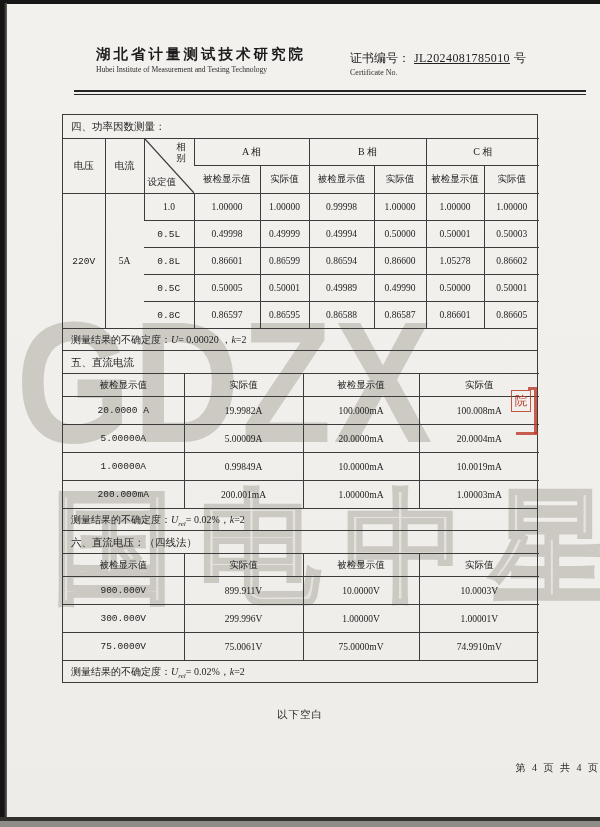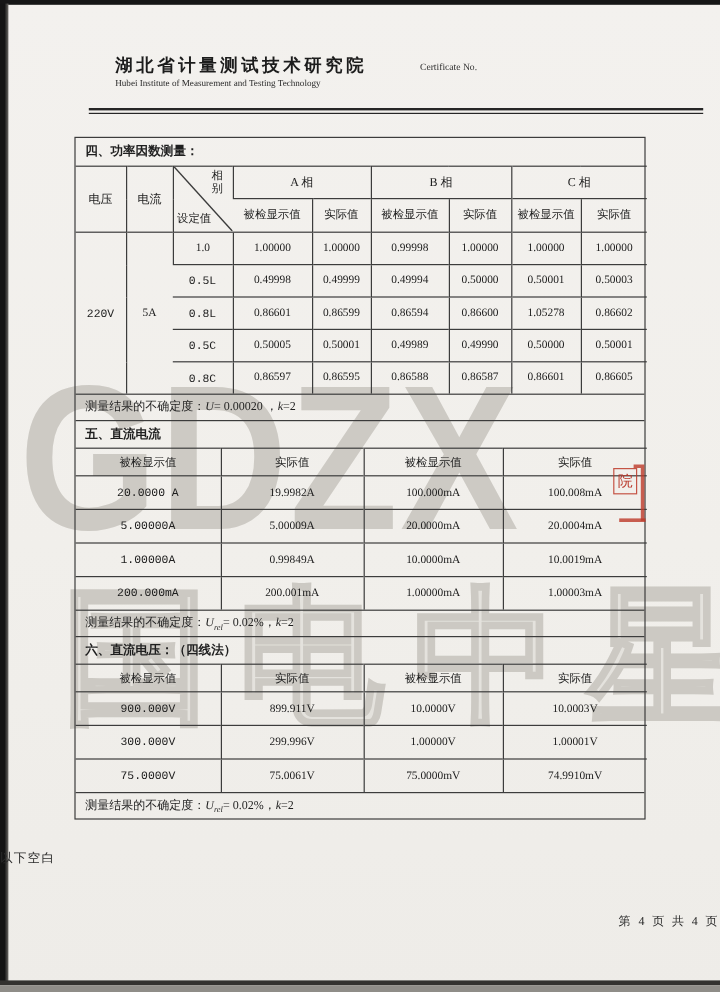--- a/index.html
+++ b/index.html
@@ -34,21 +34,21 @@
   .cert-no{text-decoration:underline;letter-spacing:0.4px;padding:0 4px;}
   .cert-en{font-size:8px;color:#2c2c2c;margin-top:1px;}
   .rule{position:absolute;left:74px;right:14px;top:90px;height:2px;z-index:2;
     border-top:2.2px solid #262626;border-bottom:1px solid #262626;}
 
   
   .sheet{position:absolute;left:62px;top:114px;width:476px;z-index:2;
     border:1px solid #3c3c3c;box-sizing:border-box;}
   .sheet > *:not(:first-child){border-top:1px solid #3c3c3c;}
   .trow{box-sizing:border-box;}
-  .title-row{height:23px;line-height:23px;padding-left:8px;font-size:10.5px;color:#1f1f1f;font-weight:bold;}
+  .title-row{height:23px;line-height:23px;padding-left:8px;font-size:10.5px;color:#1f1f1f;}
   .unc-row{height:22px;line-height:22px;padding-left:8px;font-size:10px;color:#1f1f1f;}
   .unc-row i{font-family:"Liberation Serif",serif;}
   .unc-row sub{font-size:7px;}
   table.t{border-collapse:collapse;width:100%;table-layout:fixed;}
   .t td{border-left:1px solid #3c3c3c;border-top:1px solid #3c3c3c;
     text-align:center;vertical-align:middle;font-size:9.5px;color:#1d1d1d;
     padding:0;overflow:hidden;}
   .t td:first-child{border-left:none;font-family:Liberation Mono, monospace;}
   .t tr:first-child td{border-top:none;}
   .t1 tr.h1 td{height:26px;font-size:10px;}
@@ -59,21 +59,21 @@
 
   
   td.diag{position:relative;margin-top:16px;}
   .diag-svg{position:absolute;left:0;top:0;width:100%;height:100%;}
   .corner-top{position:absolute;top:3px;right:7px;width:11px;line-height:1.15;
     font-size:9.5px;text-align:center;}
   .corner-bottom{position:absolute;bottom:4px;left:3px;font-size:9.5px;}
 
   
   .blank-note{position:absolute;left:0;width:600px;top:708px;z-index:2;
-    text-align:left;font-size:10.5px;letter-spacing:1px;color:#2a2a2a;}
+    text-align:center;font-size:10.5px;letter-spacing:1px;color:#2a2a2a;}
   .page-note{position:absolute;left:0;width:600px;top:761px;z-index:2;
     text-align:right;font-size:10px;letter-spacing:2px;color:#2a2a2a;}
 
   
   .stamp-box{position:absolute;left:511px;top:390px;width:18px;height:20px;z-index:5;
     border:1.5px solid rgba(189,56,40,.85);color:#b9372a;font-size:12.5px;
     line-height:20px;text-align:center;}
   .stamp-v{position:absolute;left:528px;top:387px;width:9px;height:47px;z-index:5;
     border-right:3px solid rgba(189,56,40,.8);border-top:3px solid rgba(189,56,40,.8);
     box-sizing:border-box;}
@@ -89,20 +89,23 @@
 <div class="edge-bottom-shadow"></div>
 
 <div class="wm1">GDZX</div>
 <div class="wm2">国电中星</div>
 
 <div class="org">
   <div class="org-cn">湖北省计量测试技术研究院</div>
   <div class="org-en">Hubei Institute of Measurement and Testing Technology</div>
 </div>
 <div class="cert">
+  <div class="cert-line">
+    <span>证书编号：</span><span class="cert-no">JL2024081785010</span><span>号</span>
+  </div>
   <div class="cert-en">Certificate No.</div>
 </div>
 <div class="rule"></div>
 
 <div class="sheet">
 
   <div class="trow title-row">四、功率因数测量：</div>
 
   <table class="t t1">
     <colgroup>

